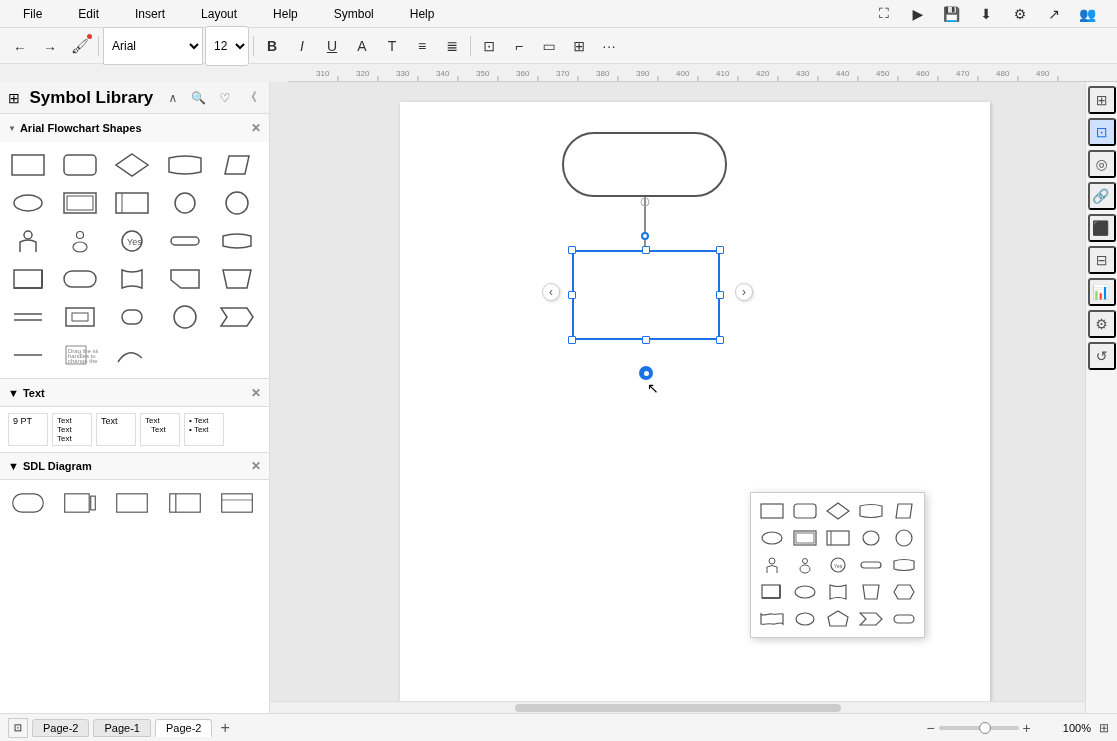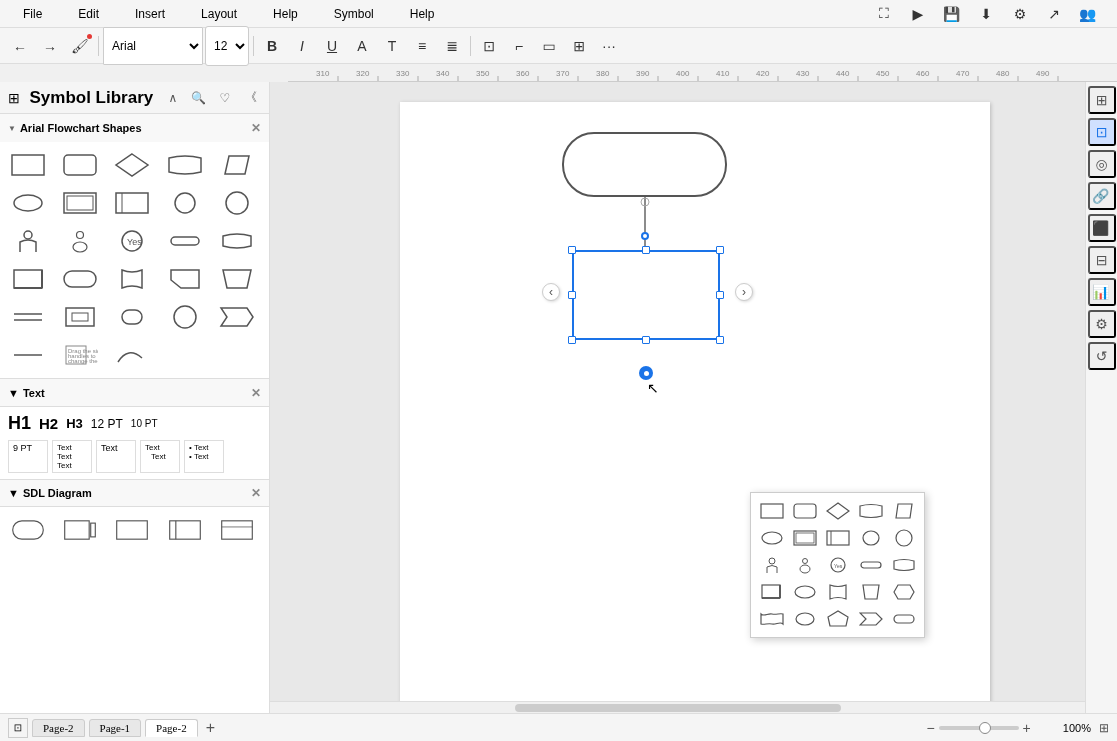--- a/index.html
+++ b/index.html
@@ -144,21 +144,21 @@
     }
     .right-btn.active { background: #d0e0ff; color: #1a73e8; }
 
     
     .bottom-bar {
       display: flex; align-items: center; height: 28px; background: #f5f5f5;
       border-top: 1px solid #ddd; padding: 0 8px; gap: 4px; font-size: 11px;
     }
     .page-tab {
       padding: 2px 10px; border: 1px solid #ccc; border-radius: 3px 3px 0 0;
-      background: white; cursor: pointer; font-size: 11px; font-family: Liberation Serif, serif;
+      background: white; cursor: pointer; font-size: 11px;
     }
     .page-tab.active { background: white; border-bottom: 1px solid white; }
     .page-tab.other { background: #e8e8e8; }
     .add-page-btn { cursor: pointer; font-size: 16px; color: #555; margin-left: 4px; }
     .zoom-controls {
       margin-left: auto; display: flex; align-items: center; gap: 4px;
     }
     .zoom-btn { cursor: pointer; font-size: 14px; color: #555; }
     .zoom-slider {
       width: 80px; height: 4px; background: #ccc; border-radius: 2px; position: relative;
@@ -467,27 +467,20 @@
         </div>
       </div>
 
       <div>
         <div class="text-section-header">
           <span>▼</span>
           <span>Text</span>
           <span style="margin-left:auto; font-size:12px; color:#888;">✕</span>
         </div>
         <div class="text-section-content">
-          <div class="text-headings-row">
-            <span class="text-h1">H1</span>
-            <span class="text-h2">H2</span>
-            <span class="text-h3">H3</span>
-            <span class="text-12pt">12 PT</span>
-            <span class="text-10pt">10 PT</span>
-          </div>
           <div class="text-samples-row">
             <div class="text-sample">9 PT</div>
             <div class="text-sample" style="font-size:8px;">
               <div>Text</div>
                 <div>Text</div>
                 <div>Text</div>
             </div>
             <div class="text-sample">Text</div>
             <div class="text-sample" style="font-size:8px;">
               <div>Text</div>

